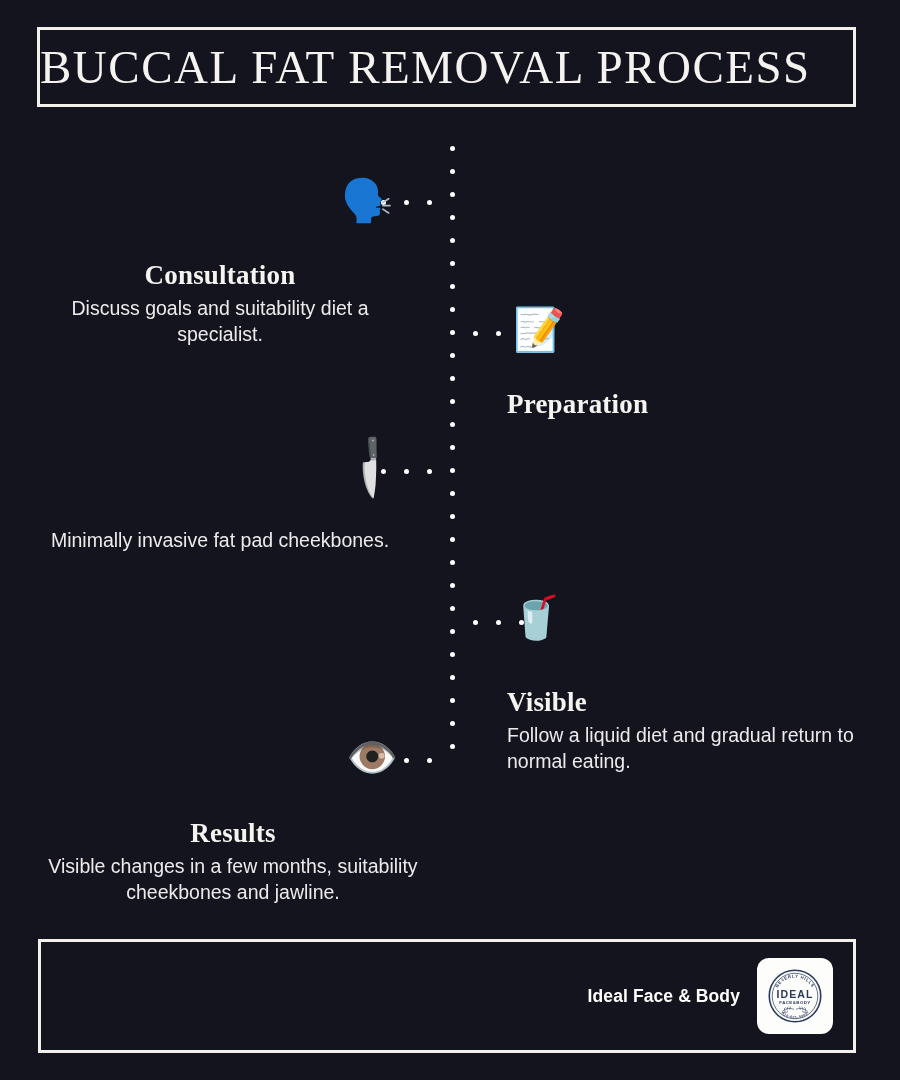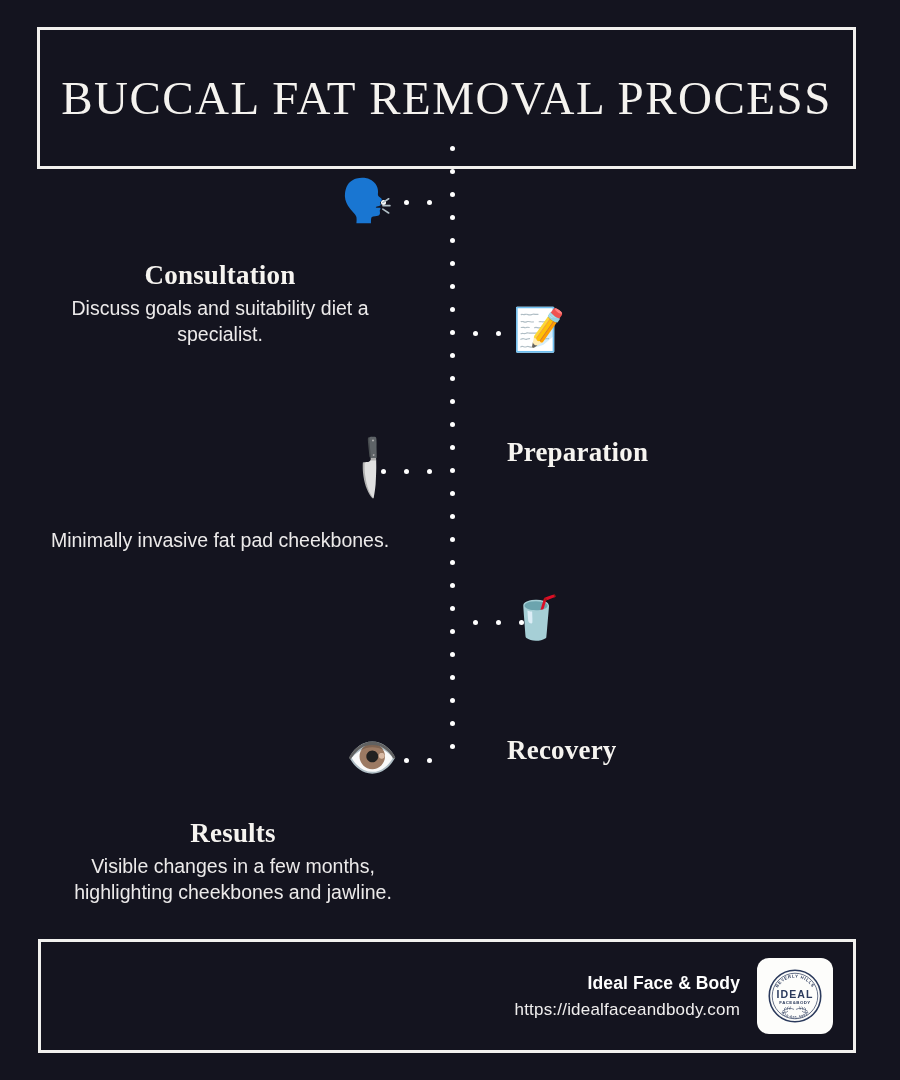--- a/index.html
+++ b/index.html
@@ -22,26 +22,26 @@
     height: 1080px;
     background: #14141f;
   }
 
   
   .title-box {
     position: absolute;
     left: 37px;
     top: 27px;
     width: 819px;
-    height: 142px;
+    height: 80px;
     border: 3px solid #f2f1ee;
     box-sizing: border-box;
     display: flex;
     align-items: center;
-    justify-content: center;
+    justify-content: flex-start;
   }
   .title-text {
     font-family: "Liberation Serif", "DejaVu Serif", serif;
     font-size: 47px;
     letter-spacing: 1.5px;
     color: #f5f3ef;
     text-align: center;
     white-space: nowrap;
     font-weight: 400;
     line-height: 1;
@@ -89,21 +89,21 @@
     height: 56px;
     display: flex;
     align-items: center;
     justify-content: center;
     user-select: none;
   }
   .icon-rot { transform: rotate(45deg); }
 
   .step-text { position: absolute; }
   .step-text.align-right { text-align: center; }
-  .step-text.align-left  { text-align: left; margin-top: 48px; }
+  .step-text.align-left  { text-align: left; }
 
   .step-head {
     font-family: "Liberation Serif", "DejaVu Serif", serif;
     font-weight: 700;
     font-size: 27px;
     color: #f6f4f0;
     line-height: 1.15;
     margin: 0 0 5px 0;
     letter-spacing: 0.2px;
   }
@@ -252,37 +252,37 @@
   <div class="step">
     <div class="step-icon icon-rot" style="left:345px; top:439px;">🔪</div>
     <div class="step-text align-right" style="left:35px; top:528px; width:370px;">
       <p class="step-body">Minimally invasive fat pad cheekbones.</p>
     </div>
   </div>
 
   <div class="step">
     <div class="step-icon" style="left:509px; top:590px;">🥤</div>
     <div class="step-text align-left" style="left:507px; top:687px; width:360px;">
-      <p class="step-head">Recovery</p>
+      <p class="step-head">Visible</p>
+      <p class="step-body">Follow a liquid diet and gradual return to normal eating.</p>
     </div>
   </div>
 
   <div class="step">
     <div class="step-icon" style="left:345px; top:730px;">👁️</div>
     <div class="step-text align-right" style="left:48px; top:818px; width:370px;">
       <p class="step-head">Results</p>
-      <p class="step-body">Visible changes in a few months, highlighting cheekbones and jawline.</p>
+      <p class="step-body">Visible changes in a few months, suitability cheekbones and jawline.</p>
     </div>
   </div>
 
   <div class="footer-box">
     <div class="footer-inner">
       <div class="footer-texts">
         <div class="brand-name">Ideal Face &amp; Body</div>
-        <div class="brand-url">https://idealfaceandbody.com</div>
       </div>
       <div class="logo-tile">
         <svg class="logo-svg" viewBox="0 0 100 100" width="66" height="66">
           <defs>
             <path id="arcTop" d="M 20,52 A 30,30 0 0 1 80,52" fill="none"></path>
             <path id="arcBot" d="M 18,52 A 32,32 0 0 0 82,52" fill="none"></path>
           </defs>
           <circle cx="50" cy="50" r="39" fill="none" stroke="#2b3a5c" stroke-width="2.4"></circle>
           <circle cx="50" cy="50" r="34.5" fill="none" stroke="#2b3a5c" stroke-width="1.1"></circle>
           <text font-family="&quot;Liberation Sans&quot;, sans-serif" font-size="6.4" font-weight="700" letter-spacing="1.1" fill="#2b3a5c">

